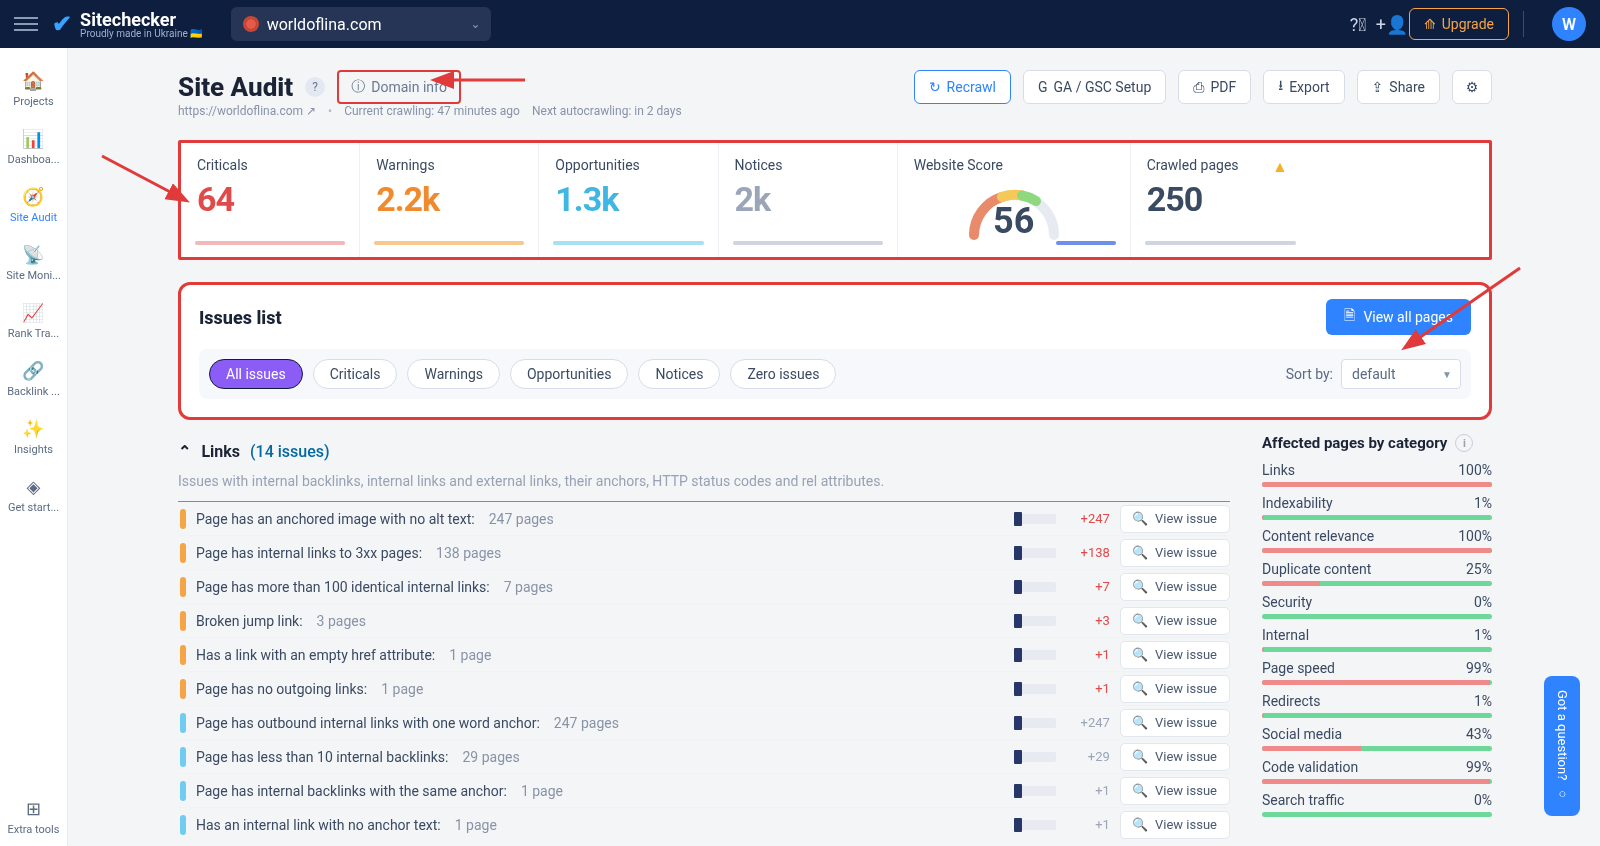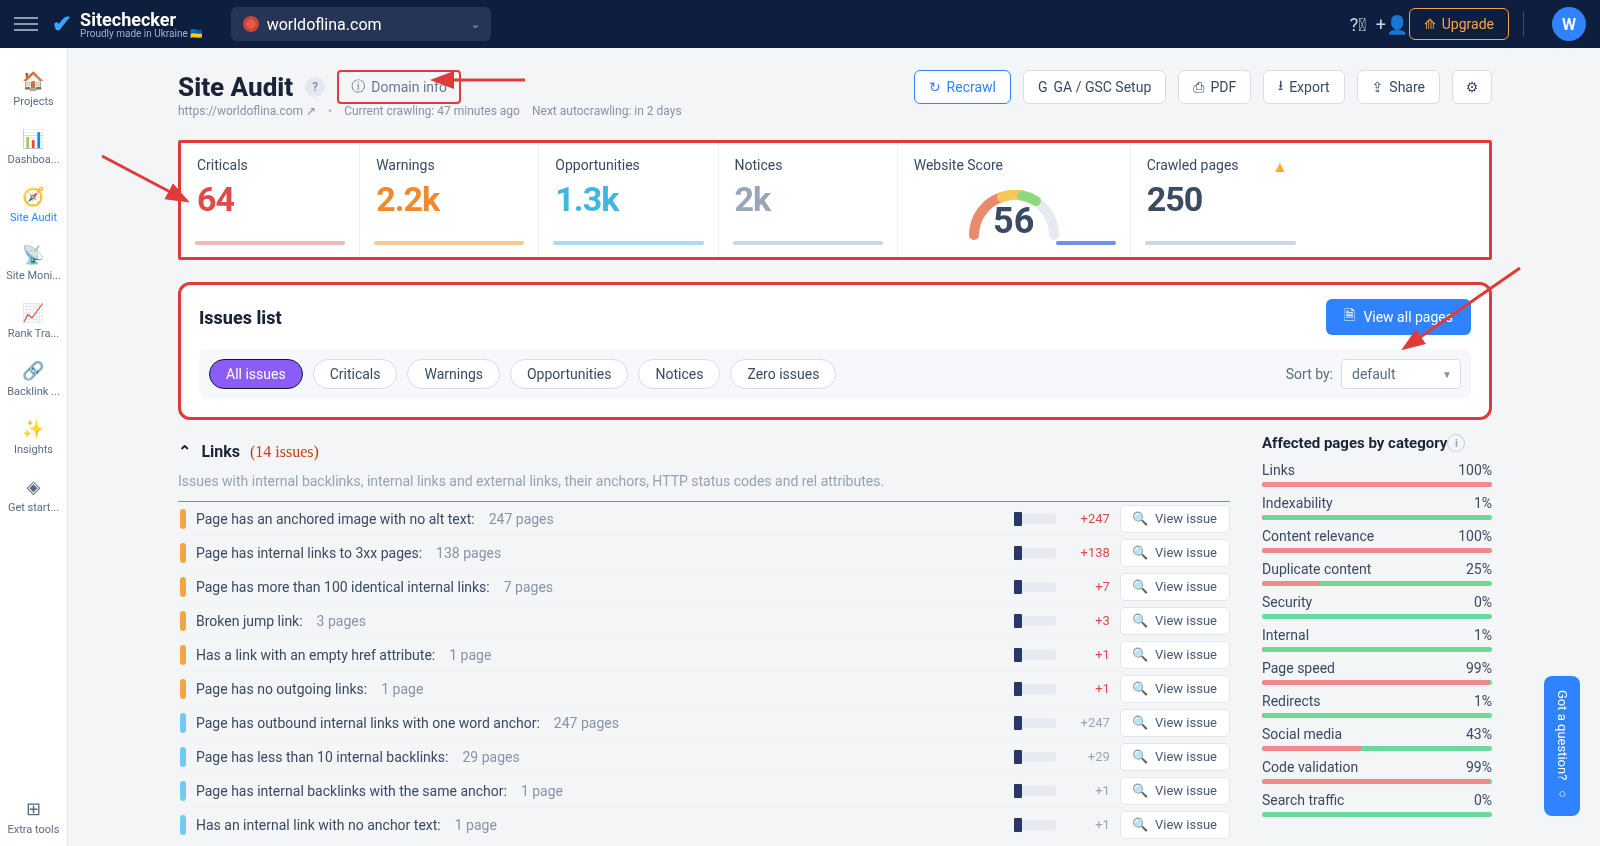--- a/index.html
+++ b/index.html
@@ -67,40 +67,40 @@
 .chip{height:30px;padding:0 16px;border-radius:16px;border:1px solid #d7dde8;background:#fff;display:flex;align-items:center;font-size:14px;color:#3a4a62;cursor:pointer;}
 .chip.active{background:#8b5cf6;color:#fff;border-color:#0e1e3f;}
 .sort-wrap{margin-left:auto;display:flex;align-items:center;gap:8px;font-size:14px;color:#5b6b82;}
 .sort-sel{height:30px;border:1px solid #d7dde8;border-radius:4px;background:#fff;padding:0 28px 0 10px;display:flex;align-items:center;position:relative;cursor:pointer;min-width:120px;}
 .sort-sel .chev{position:absolute;right:8px;font-size:10px;color:#8793a8;}
 
 
 .lower{display:flex;gap:32px;margin-top:14px;}
 .issues-list{flex:1;}
 .group-head{display:flex;align-items:center;gap:10px;color:#1b2437;font-weight:700;font-size:16px;padding:8px 0;}
-.group-head .cnt{color:#c2410c;font-weight:500;font-family:Liberation Serif, serif;}
+.group-head .cnt{color:#0369a1;font-weight:500;}
 .group-desc{color:#97a2b5;font-size:14px;margin:4px 0 12px;}
 .issue-row{display:flex;align-items:center;height:34px;gap:10px;font-size:14px;color:#3a4a62; border-top:1px solid #f0f2f6;padding-left:2px;}
 .issue-row:first-of-type{border-top:1px solid #22c55e;}
 .sev{width:6px;height:20px;border-radius:3px;}
 .sev.orange{background:#f6a546;}
 .sev.blue{background:#6ecdf0;}
 .issue-title{}
 .issue-pages{color:#8893a7;margin-left:4px;}
 .row-spacer{flex:1;}
 .mini-bar{width:42px;height:10px;background:#e7ebf1;border-radius:2px;position:relative;}
 .mini-bar .t{position:absolute;left:0;top:-2px;bottom:-2px;width:20%;background:#28376a;border-radius:1px;}
 .delta{width:44px;text-align:right;font-size:13px;}
 .delta.red{color:#e04a4a;}
 .delta.grey{color:#9aa5b8;}
 .viewissue{height:28px;border:1px solid #e1e6ef;border-radius:5px;padding:0 12px;display:flex;align-items:center;gap:6px;font-size:13px;color:#4a5a72;cursor:pointer;background:#fff;}
 
 
 .affected{width:230px;}
-.aff-head{display:flex;align-items:center;color:#1b2437;font-weight:700;font-size:15px;margin-bottom:10px;}
+.aff-head{display:flex;align-items:center;gap:8px;color:#1b2437;font-weight:700;font-size:15px;margin-bottom:10px;}
 .aff-head .iinfo{width:18px;height:18px;border-radius:50%;border:1.5px solid #c6cedd;color:#97a2b5;font-size:11px;display:flex;align-items:center;justify-content:center;}
 .arow{margin-bottom:8px;}
 .arow .top{display:flex;justify-content:space-between;font-size:14px;color:#3a4a62;}
 .arow .abar{height:5px;border-radius:3px;background:#6ed89b;position:relative;margin-top:4px;overflow:hidden;}
 .arow .abar .red{position:absolute;left:0;top:0;bottom:0;background:#f08a8a;}
 
 
 .help-fab{position:absolute;right:20px;bottom:30px;background:#2f83ff;color:#fff;width:36px;height:140px;border-radius:8px;display:flex;align-items:center;justify-content:center;cursor:pointer;}
 .help-fab span{writing-mode:vertical-rl;transform:rotate(180deg);font-size:13px;display:flex;align-items:center;gap:6px;}
 

